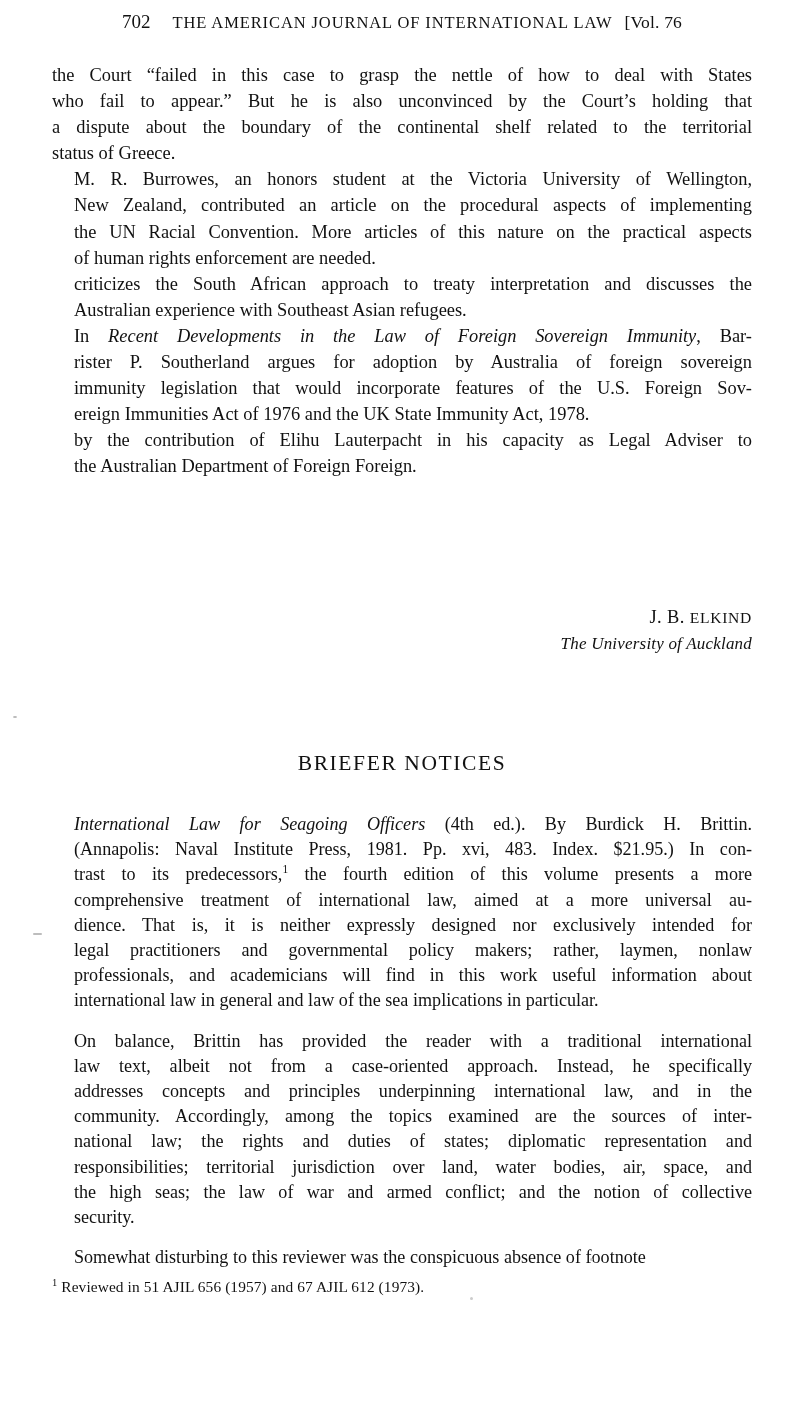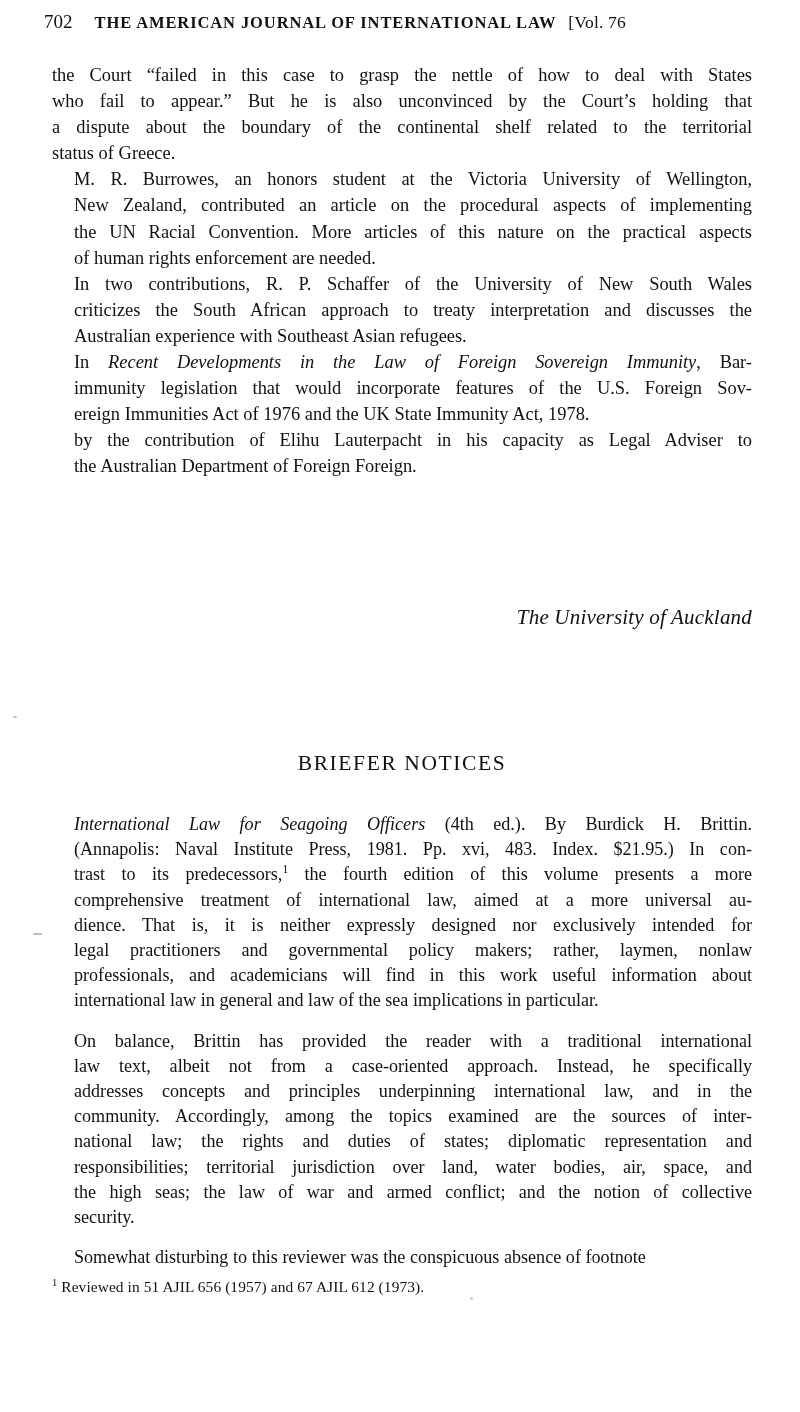--- a/index.html
+++ b/index.html
@@ -21,42 +21,41 @@
     position: absolute;
     left: 0; top: 0;
     width: 800px;
     height: 1412px;
     padding: 0;
   }
 
   
   .running-head {
     position: absolute;
-    left: 44px;
+    left: 52px;
     top: 11px;
     width: 700px;
     height: 26px;
     display: flex;
     align-items: baseline;
-    justify-content: flex-start;
+    justify-content: center;
     font-size: 17.5px;
     letter-spacing: 0.2px;
     white-space: nowrap;
   }
   .folio {
     font-size: 19px;
     letter-spacing: 0px;
   }
   .head-title {
     font-size: 16.5px;
     letter-spacing: 0.9px;
     margin-left: 22px;
     margin-right: 12px;
     flex: 0 0 auto;
-    font-weight: bold;
   }
   .volume {
     font-size: 17.5px;
     letter-spacing: 0.2px;
   }
 
   
   .body-col {
     position: absolute;
     left: 52px;
@@ -100,21 +99,21 @@
   .sig-name {
     font-size: 18.4px;
     line-height: 26px;
     letter-spacing: 0.4px;
   }
   .sc {
     font-size: 15.6px;
     letter-spacing: 0.7px;
   }
   .sig-affil {
-    font-size: 21px;
+    font-size: 17px;
     line-height: 26px;
     font-style: italic;
     letter-spacing: 0.2px;
   }
 
   
   .section-head {
     position: absolute;
     left: 52px;
     top: 751px;
@@ -186,40 +185,41 @@
     </p>
 
     <p class="tp">
       <span class="ln">M. R. Burrowes, an honors student at the Victoria University of Wellington,</span>
       <span class="ln">New Zealand, contributed an article on the procedural aspects of implementing</span>
       <span class="ln">the UN Racial Convention. More articles of this nature on the practical aspects</span>
       <span class="ln last">of human rights enforcement are needed.</span>
     </p>
 
     <p class="tp">
-      <span class="ln">In two contributions, R. P. Schaffer of the University of New South Wales</span>
       <span class="ln">criticizes the South African approach to treaty interpretation and discusses the</span>
       <span class="ln last">Australian experience with Southeast Asian refugees.</span>
     </p>
 
     <p class="tp">
       <span class="ln"><span>In </span><i>Recent Developments in the Law of Foreign Sovereign Immunity</i><span>, Bar-</span></span>
+      <span class="ln">rister P. Southerland argues for adoption by Australia of foreign sovereign</span>
       <span class="ln">immunity legislation that would incorporate features of the U.S. Foreign Sov-</span>
       <span class="ln last">ereign Immunities Act of 1976 and the UK State Immunity Act, 1978.</span>
     </p>
 
 
     <p class="tp">
       <span class="ln">by the contribution of Elihu Lauterpacht in his capacity as Legal Adviser to</span>
       <span class="ln last">the Australian Department of Foreign Foreign.</span>
     </p>
 
   </div>
 
   <div class="signature">
+    <div class="sig-name"><span>J. B. </span><span class="sc">ELKIND</span></div>
     <div class="sig-affil">The University of Auckland</div>
   </div>
 
   <div class="section-head">BRIEFER NOTICES</div>
 
   <div class="notice">
 
     <p class="tp">
       <span class="ln"><i>International Law for Seagoing Officers</i><span> (4th ed.). By Burdick H. Brittin.</span></span>
       <span class="ln">(Annapolis: Naval Institute Press, 1981. Pp. xvi, 483. Index. $21.95.) In con-</span>

